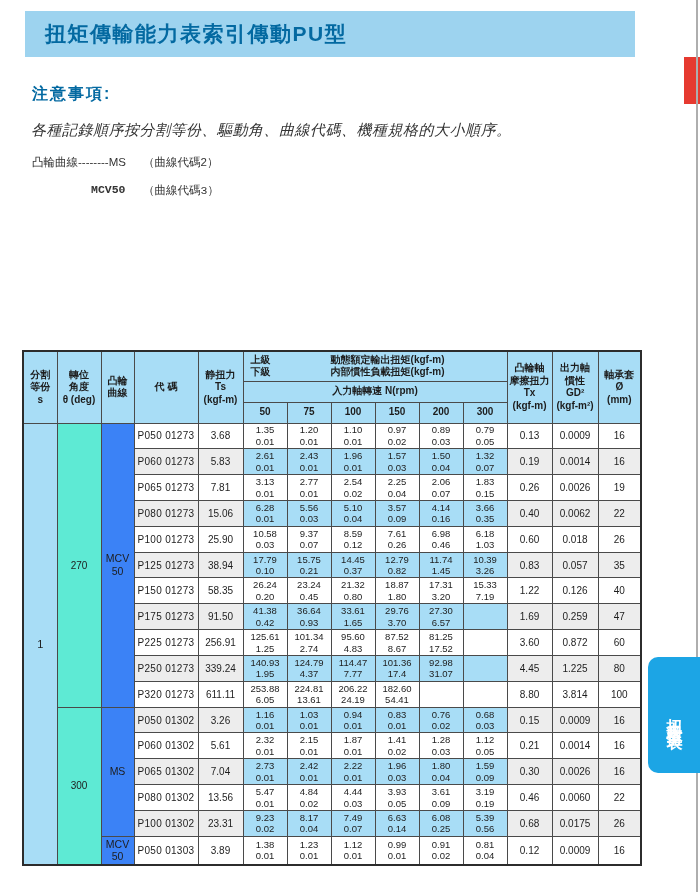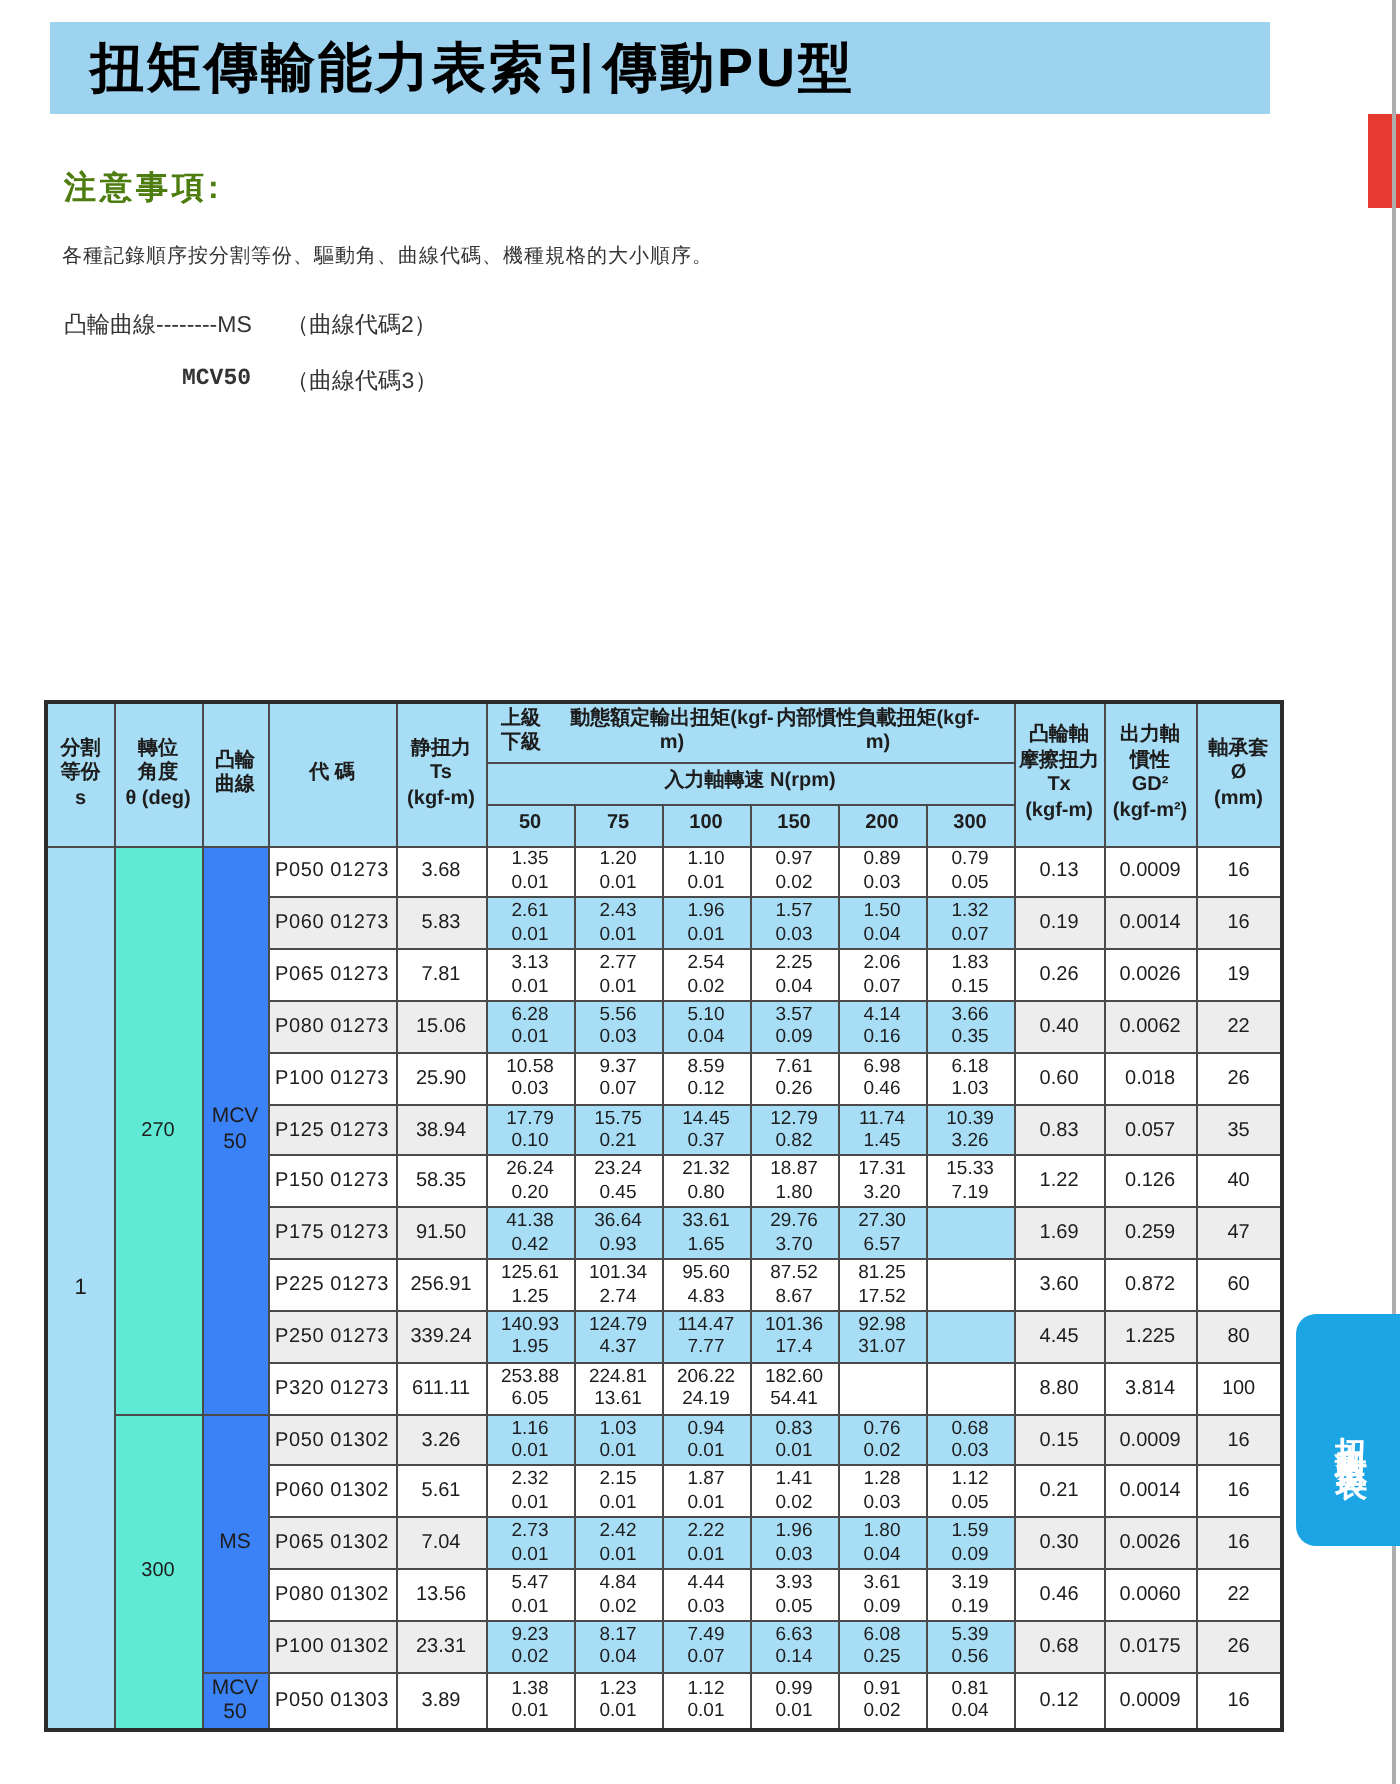--- a/index.html
+++ b/index.html
@@ -3,49 +3,49 @@
 <meta charset="utf-8">
 <style>
   html,body{margin:0;padding:0;background:#fff;}
   .page{position:relative;width:700px;height:892px;background:#ffffff;
         font-family:"Liberation Sans",sans-serif;color:#222;overflow:hidden;}
 
   
   .banner{position:absolute;left:25px;top:11px;width:610px;height:46px;
           background:var(--banner-bg,#9dd3ef);display:flex;align-items:center;
           padding-left:20px;box-sizing:border-box;}
-  .banner-title{font-size:27px;font-weight:bold;letter-spacing:1.5px;color:#000000;}
+  .banner-title{font-size:21px;font-weight:bold;letter-spacing:1.5px;color:#0369a1;}
 
   .red-tab{position:absolute;left:684px;top:57px;width:16px;height:47px;
            background:var(--red-tab,#e63a30);}
   .page-edge{position:absolute;left:696px;top:0;width:2px;height:892px;background:#aeaeae;}
 
   
   .notes-heading{position:absolute;left:32px;top:84px;font-size:16px;font-weight:bold;
-                 letter-spacing:2px;color:#4d7c0f;}
-  .notes-body{position:absolute;left:31px;top:121px;font-size:10px;color:#333;letter-spacing:0.5px;}
+                 letter-spacing:2px;color:#0369a1;}
+  .notes-body{position:absolute;left:31px;top:121px;font-size:15px;color:#333;letter-spacing:0.5px;font-style:italic;}
   .cam-row{position:absolute;left:32px;width:420px;height:15px;font-size:11.5px;color:#333;}
   .cam-row .cam-code{position:absolute;left:111px;top:0;}
   .cam-row--sub .cam-label{position:absolute;left:59px;top:0;font-weight:bold;}
   .cam-row--first .cam-label{position:absolute;left:0;top:0;}
 
   
   .data-table{position:absolute;left:22px;top:350px;width:618px;height:516px;
               border-collapse:collapse;table-layout:fixed;color:#1d1d1d;
               border:2px solid #2c2c2c;}
   .data-table th,.data-table td{border:1px solid #4a4a4a;padding:0;text-align:center;
               vertical-align:middle;overflow:hidden;}
   .data-table th{background:var(--header-bg,#a8ddf6);font-weight:bold;font-size:10px;line-height:1.25;}
   .pre{white-space:pre-line;}
   thead tr:nth-child(1){height:30px;}
   thead tr:nth-child(2){height:21px;}
   thead tr:nth-child(3){height:21px;}
   .rh-top{display:flex;align-items:center;width:100%;}
   .rh-levels{display:flex;flex-direction:column;align-items:flex-start;padding-left:7px;width:34px;}
-  .rh-titles{flex:1;display:flex;flex-direction:row;align-items:center;padding-right:16px;}
+  .rh-titles{flex:1;display:flex;flex-direction:column;align-items:center;padding-right:16px;}
   .tick-th{font-size:10.5px;}
   .div-cell{background:var(--row-blue,#a8ddf6);font-size:11px;}
   .angle-cell{font-size:10px;background:#5eead4;}
   .curve-cell{font-size:10.5px;background:#3b82f6;line-height:1.2;}
   .code-cell{font-size:10px;letter-spacing:0.3px;}
   .ts-cell,.tx-cell,.gd-cell,.br-cell{font-size:10px;}
   .rpm-cell{font-size:9.5px;line-height:11.5px;}
   .g{background:var(--row-gray,#ededed);}
   .b{background:var(--row-blue,#a8ddf6);}
 

